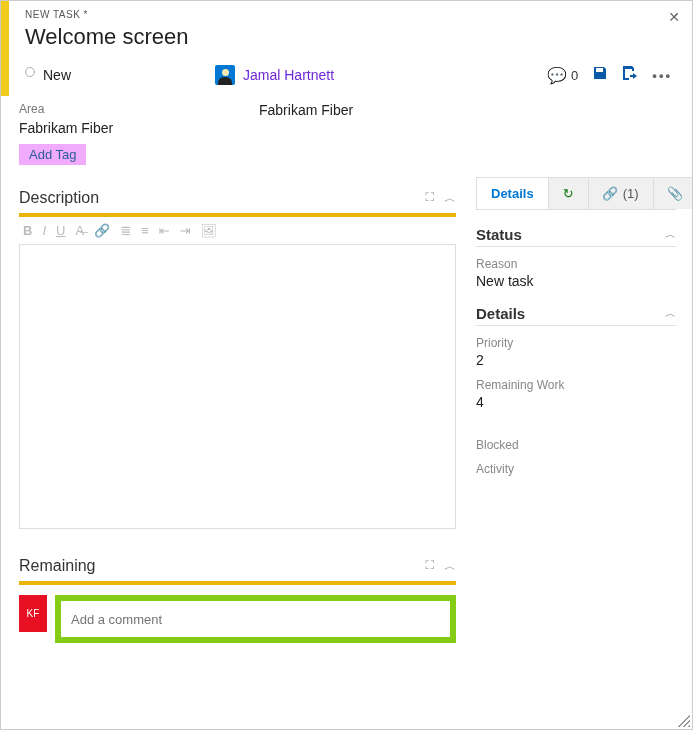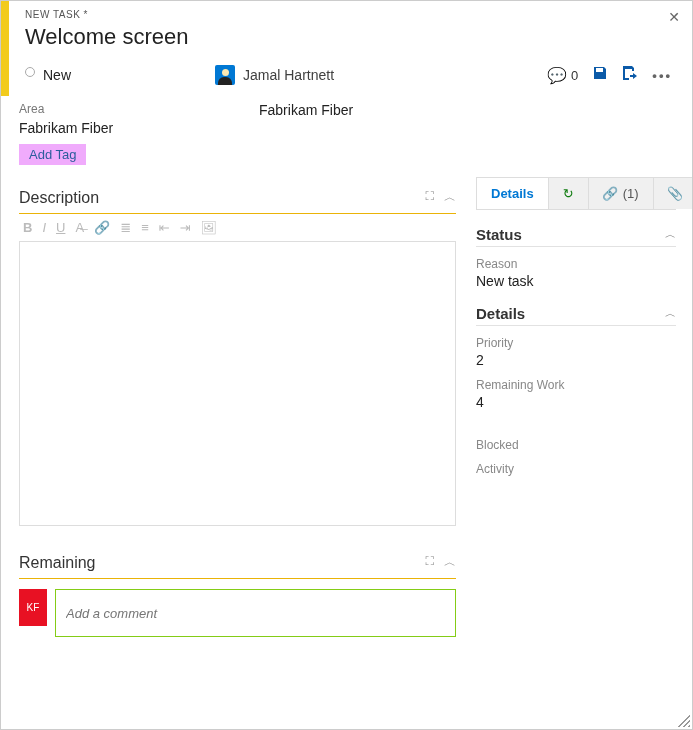--- a/index.html
+++ b/index.html
@@ -62,21 +62,21 @@
     width: 20px; height: 20px;
     background: #0078d4;
     border-radius: 2px;
     margin-right: 8px;
     display: flex; align-items: flex-end; justify-content: center;
     overflow: hidden;
   }
   .avatar-head { width:7px; height:7px; border-radius:50%; background:#fde9b3; margin-bottom:1px; }
   .avatar-body { width:14px; height:8px; border-radius:6px 6px 0 0; background:#222; }
   .avatar-stack { display:flex; flex-direction:column; align-items:center; }
-  .assignee-name { font-size: 14px; color: #404040; }
+  .assignee-name { font-size: 14px; color: #6d28d9; }
   .actions-group { display: flex; align-items: center; gap: 14px; margin-right: 4px; }
   .comment-badge { display:flex; align-items:center; color:#333; font-size:13px; }
   .comment-icon { color:#e87400; font-size:16px; margin-right:4px; }
   .icon-save { color:#0b5aa8; font-size:16px; cursor:pointer; }
   .icon-more { color:#666; letter-spacing:2px; cursor:pointer; font-weight:bold; }
 
   .fields-row {
     display: flex;
     padding: 8px 16px 0 18px;
     gap: 60px;
@@ -123,22 +123,22 @@
     background: #fff;
     color: #0078d4;
     font-weight: 600;
   }
   .tab:not(.active) { border-left: none; }
   .tab-icon { font-size: 13px; }
 
   .section-head {
     display: flex;
     justify-content: space-between;
-    align-items: flex-start;
-    border-bottom: 1px solid #eab308;
+    align-items: center;
+    border-bottom: 4px solid #eab308;
     padding: 8px 0 6px 0;
     margin-top: 8px;
   }
   .section-title {
     font-size: 16px;
     font-weight: 500;
     color: #333;
   }
   .section-controls { display:flex; gap:10px; color:#888; font-size:12px; }
   .section-controls span { cursor:pointer; }
@@ -164,25 +164,24 @@
 
   .disc-row { display:flex; gap:8px; margin-top:10px; }
   .disc-avatar {
     width: 28px; height:37px;
     background: #e81123;
     color:#fff; font-size:10px;
     display:flex; align-items:center; justify-content:center;
   }
   .disc-input {
     flex:1;
-    border:1px solid #84cc16;
+    border:6px solid #84cc16;
     height:48px;
     padding:12px 10px;
     font-size:13px;
-    font-style:italic;
     color:#999;
   }
 
   .rp-section { margin-top: 16px; }
   .rp-head {
     display:flex; justify-content:space-between; align-items:center;
     border-bottom:1px solid #e2e2e2;
     padding-bottom:3px;
   }
   .rp-title { font-size:15px; font-weight:600; color:#333; }

